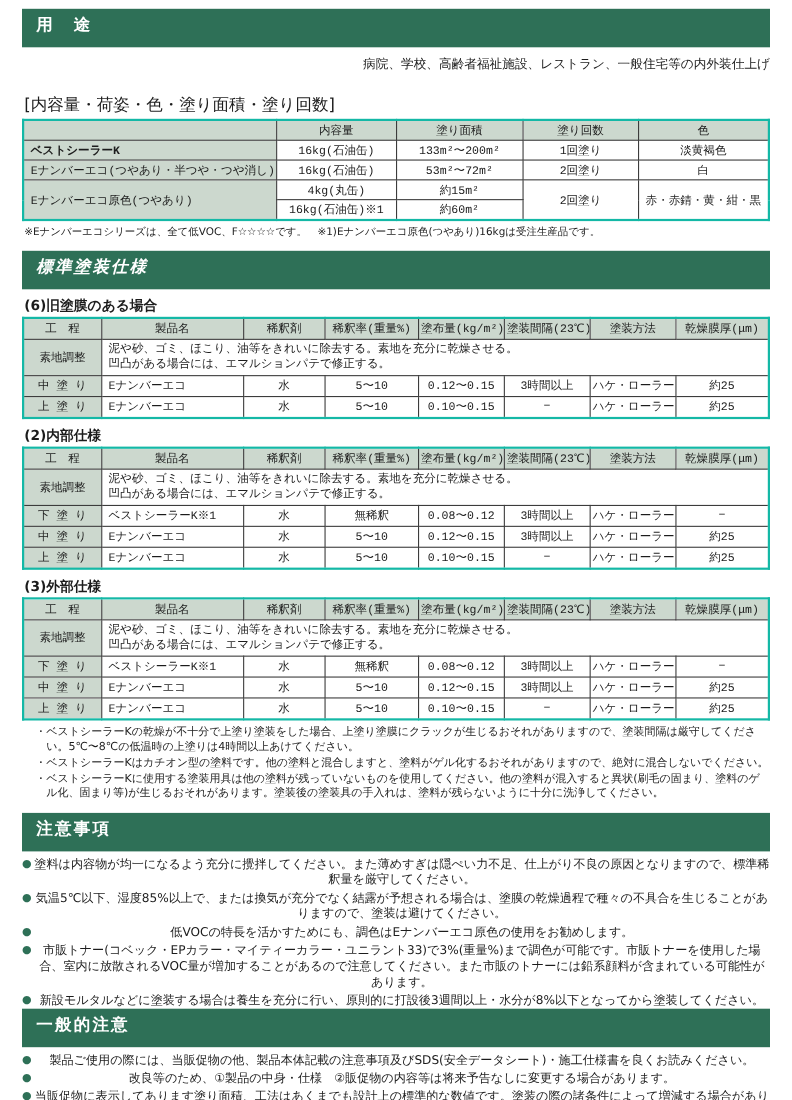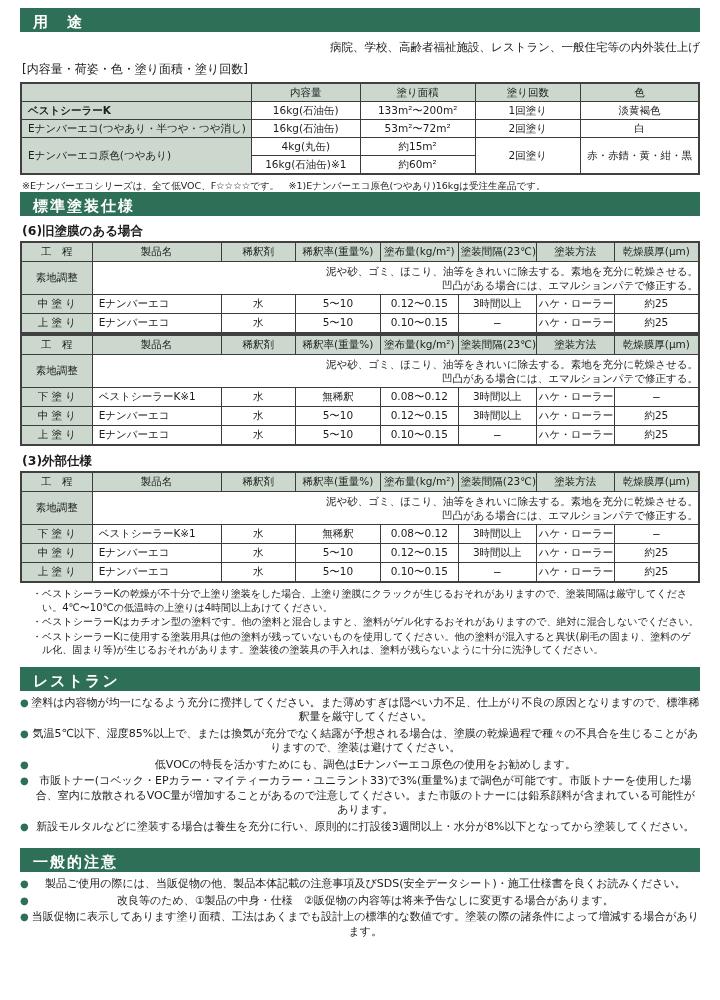--- a/index.html
+++ b/index.html
@@ -6,45 +6,45 @@
   body{
     width:720px;height:1000px;overflow:hidden;
     font-family:"DejaVu Sans","Liberation Sans",sans-serif;
     color:#1c1c1c;
     -webkit-font-smoothing:antialiased;
   }
   .page{padding:8px 20px 0 20px;}
   .section-bar{
     background:#2e7057;color:#ffffff;
     font-size:15px;font-weight:bold;
-    height:24px;line-height:28px;padding-left:13px;
+    height:35px;line-height:28px;padding-left:13px;
     letter-spacing:2px;
   }
   .usage-desc{font-size:11.5px;margin:8px 0 0 2px;line-height:15px;text-align:right;}
-  .bracket-label{font-size:12px;margin:7px 0 0 2px;line-height:15px;}
-  table{border-collapse:collapse;width:100%;table-layout:fixed;font-size:10.5px;border:2px solid #404040;}
+  .bracket-label{font-size:15px;margin:22px 0 0 2px;line-height:15px;}
+  table{border-collapse:collapse;width:100%;table-layout:fixed;font-size:10.5px;border:2px solid #14b8a6;font-family:Liberation Mono, monospace;}
   td,th{border:1px solid #3c3c3c;text-align:center;vertical-align:middle;padding:1px 2px;font-weight:normal;overflow:hidden;}
   .product-table{margin-top:5px;}
   .product-table td,.product-table th{height:15px;white-space:nowrap;}
   .spec-table td,.spec-table th{height:16px;white-space:nowrap;}
   .g{background:#ccd8ce;}
   .left{text-align:left;padding-left:6px;}
   .bold{font-weight:bold;margin-top:25px;}
   .small-note{font-size:9.5px;margin:4px 0 0 2px;line-height:13px;}
-  .bar-spec{}
+  .bar-spec{margin-top:10px;font-style:italic;}
   .sub-heading{font-size:12.5px;font-weight:bold;margin:7px 0 3px 2px;line-height:15px;}
   .prep-cell{white-space:normal;padding:2px 0 2px 6px;}
-  .prep-cell div{line-height:14px;text-align:right;}
+  .prep-cell div{line-height:14px;text-align:left;}
   .footnote{font-size:10px;margin:6px 0 0 2px;line-height:13px;}
   .note1{font-size:10px;margin-top:4px;}
   .note1-head{margin-left:2px;line-height:14px;}
   .note1-item{display:flex;margin:1px 0 0 12px;line-height:13.5px;}
   .note1-item .mark{flex:0 0 auto;}
   .bar-caution{margin-top:10px;}
-  .bar-general{margin-top:14px;}
+  .bar-general{margin-top:0;}
   .bullets{margin-top:5px;}
   .bullet{display:flex;font-size:11px;line-height:14.5px;margin-top:2px;}
   .bullet-dot{color:#2e7057;margin-right:2px;flex:0 0 auto;font-size:10px;line-height:14.5px;}
   .bullet .txt{flex:1 1 auto;text-align:center;}
 </style>
 </head>
 <body>
 
 <div class="page">
 
@@ -149,20 +149,21 @@
         <td>水</td>
         <td>5〜10</td>
         <td>0.10〜0.15</td>
         <td>−</td>
         <td>ハケ・ローラー</td>
         <td>約25</td>
       </tr>
     </tbody>
   </table>
 
+  <div class="sub-heading">(2)内部仕様</div>
   <table class="spec-table">
     <colgroup>
       <col style="width:10.5%">
         <col style="width:19%">
         <col style="width:11%">
         <col style="width:12.5%">
         <col style="width:11.5%">
         <col style="width:11.5%">
         <col style="width:11.5%">
         <col style="width:12.5%">
@@ -278,34 +279,34 @@
         <td>ハケ・ローラー</td>
         <td>約25</td>
       </tr>
     </tbody>
   </table>
 
 
   <div class="note1">
     <div class="note1-item">
       <span class="mark">・</span>
-      <span>ベストシーラーKの乾燥が不十分で上塗り塗装をした場合、上塗り塗膜にクラックが生じるおそれがありますので、塗装間隔は厳守してください。4℃〜10℃の低温時の上塗りは4時間以上あけてください。</span>
+      <span>ベストシーラーKの乾燥が不十分で上塗り塗装をした場合、上塗り塗膜にクラックが生じるおそれがありますので、塗装間隔は厳守してください。5℃〜8℃の低温時の上塗りは4時間以上あけてください。</span>
     </div>
     <div class="note1-item">
       <span class="mark">・</span>
       <span>ベストシーラーKはカチオン型の塗料です。他の塗料と混合しますと、塗料がゲル化するおそれがありますので、絶対に混合しないでください。</span>
     </div>
     <div class="note1-item">
       <span class="mark">・</span>
       <span>ベストシーラーKに使用する塗装用具は他の塗料が残っていないものを使用してください。他の塗料が混入すると異状(刷毛の固まり、塗料のゲル化、固まり等)が生じるおそれがあります。塗装後の塗装具の手入れは、塗料が残らないように十分に洗浄してください。</span>
     </div>
   </div>
 
   <div class="section-bar bar-caution">
-    <span>レストラン</span>
+    <span>注意事項</span>
   </div>
   <div class="bullets">
     <div class="bullet">
       <span class="bullet-dot">●</span>
       <span class="txt">塗料は内容物が均一になるよう充分に攪拌してください。また薄めすぎは隠ぺい力不足、仕上がり不良の原因となりますので、標準稀釈量を厳守してください。</span>
     </div>
     <div class="bullet">
       <span class="bullet-dot">●</span>
       <span class="txt">気温5℃以下、湿度85%以上で、または換気が充分でなく結露が予想される場合は、塗膜の乾燥過程で種々の不具合を生じることがありますので、塗装は避けてください。</span>
     </div>

